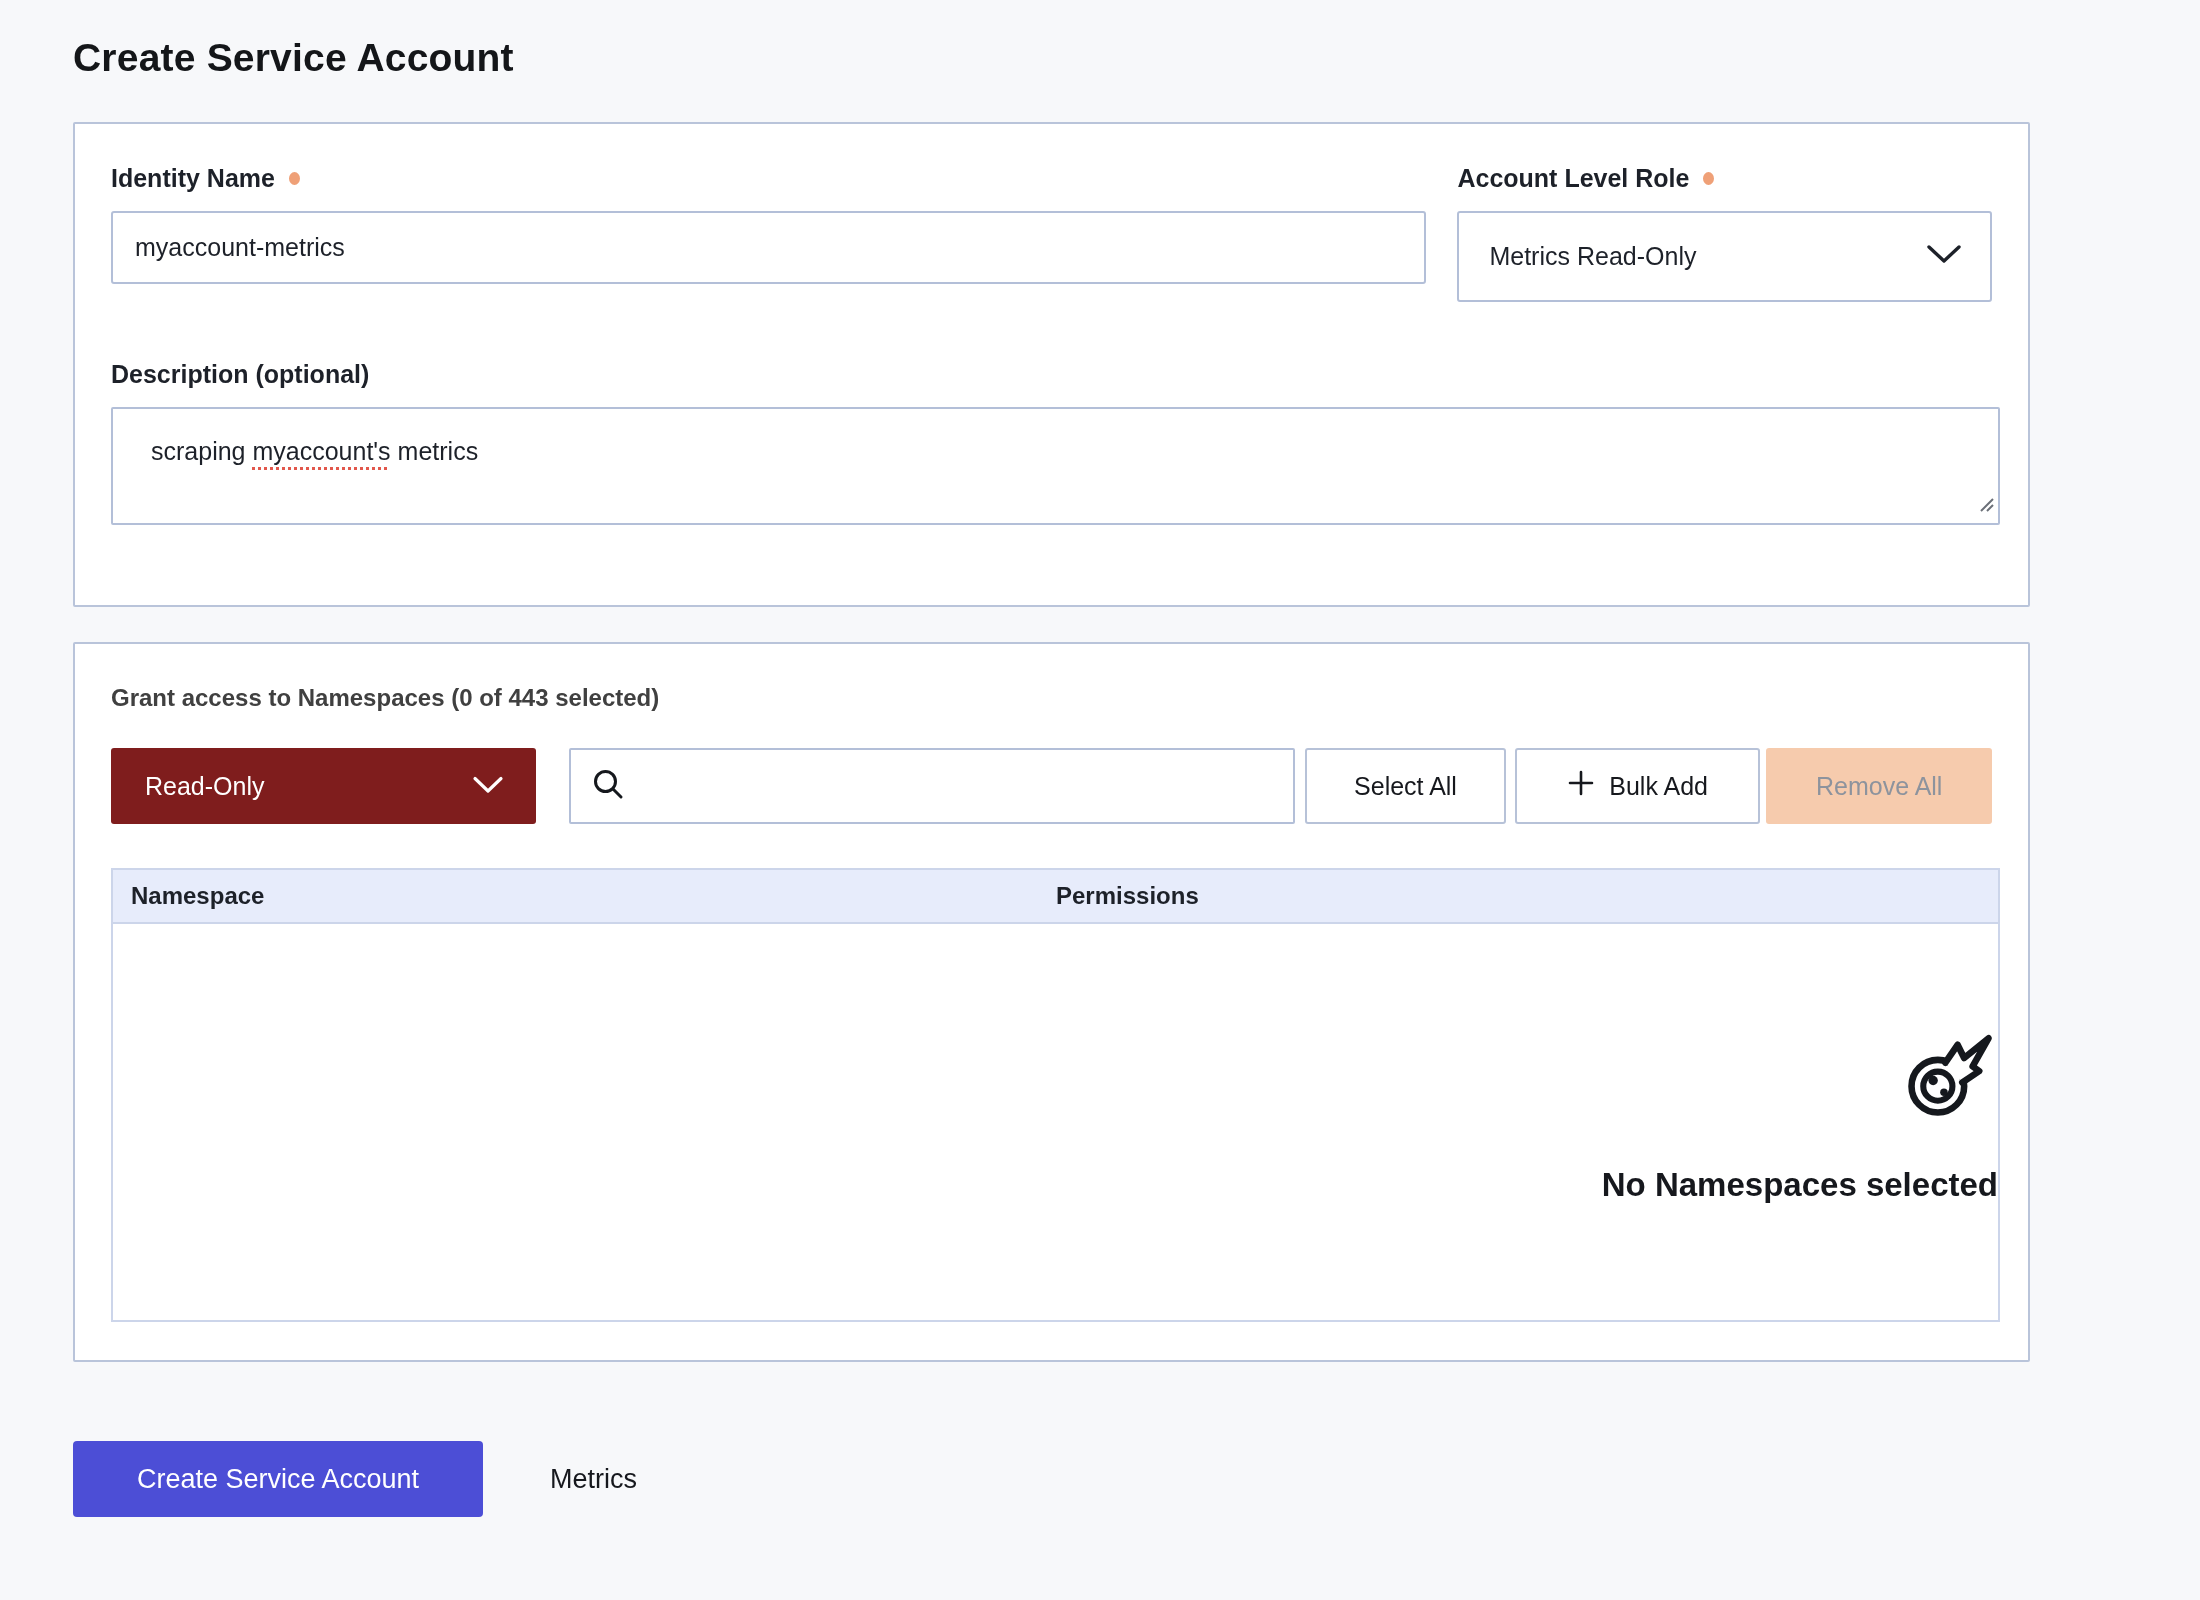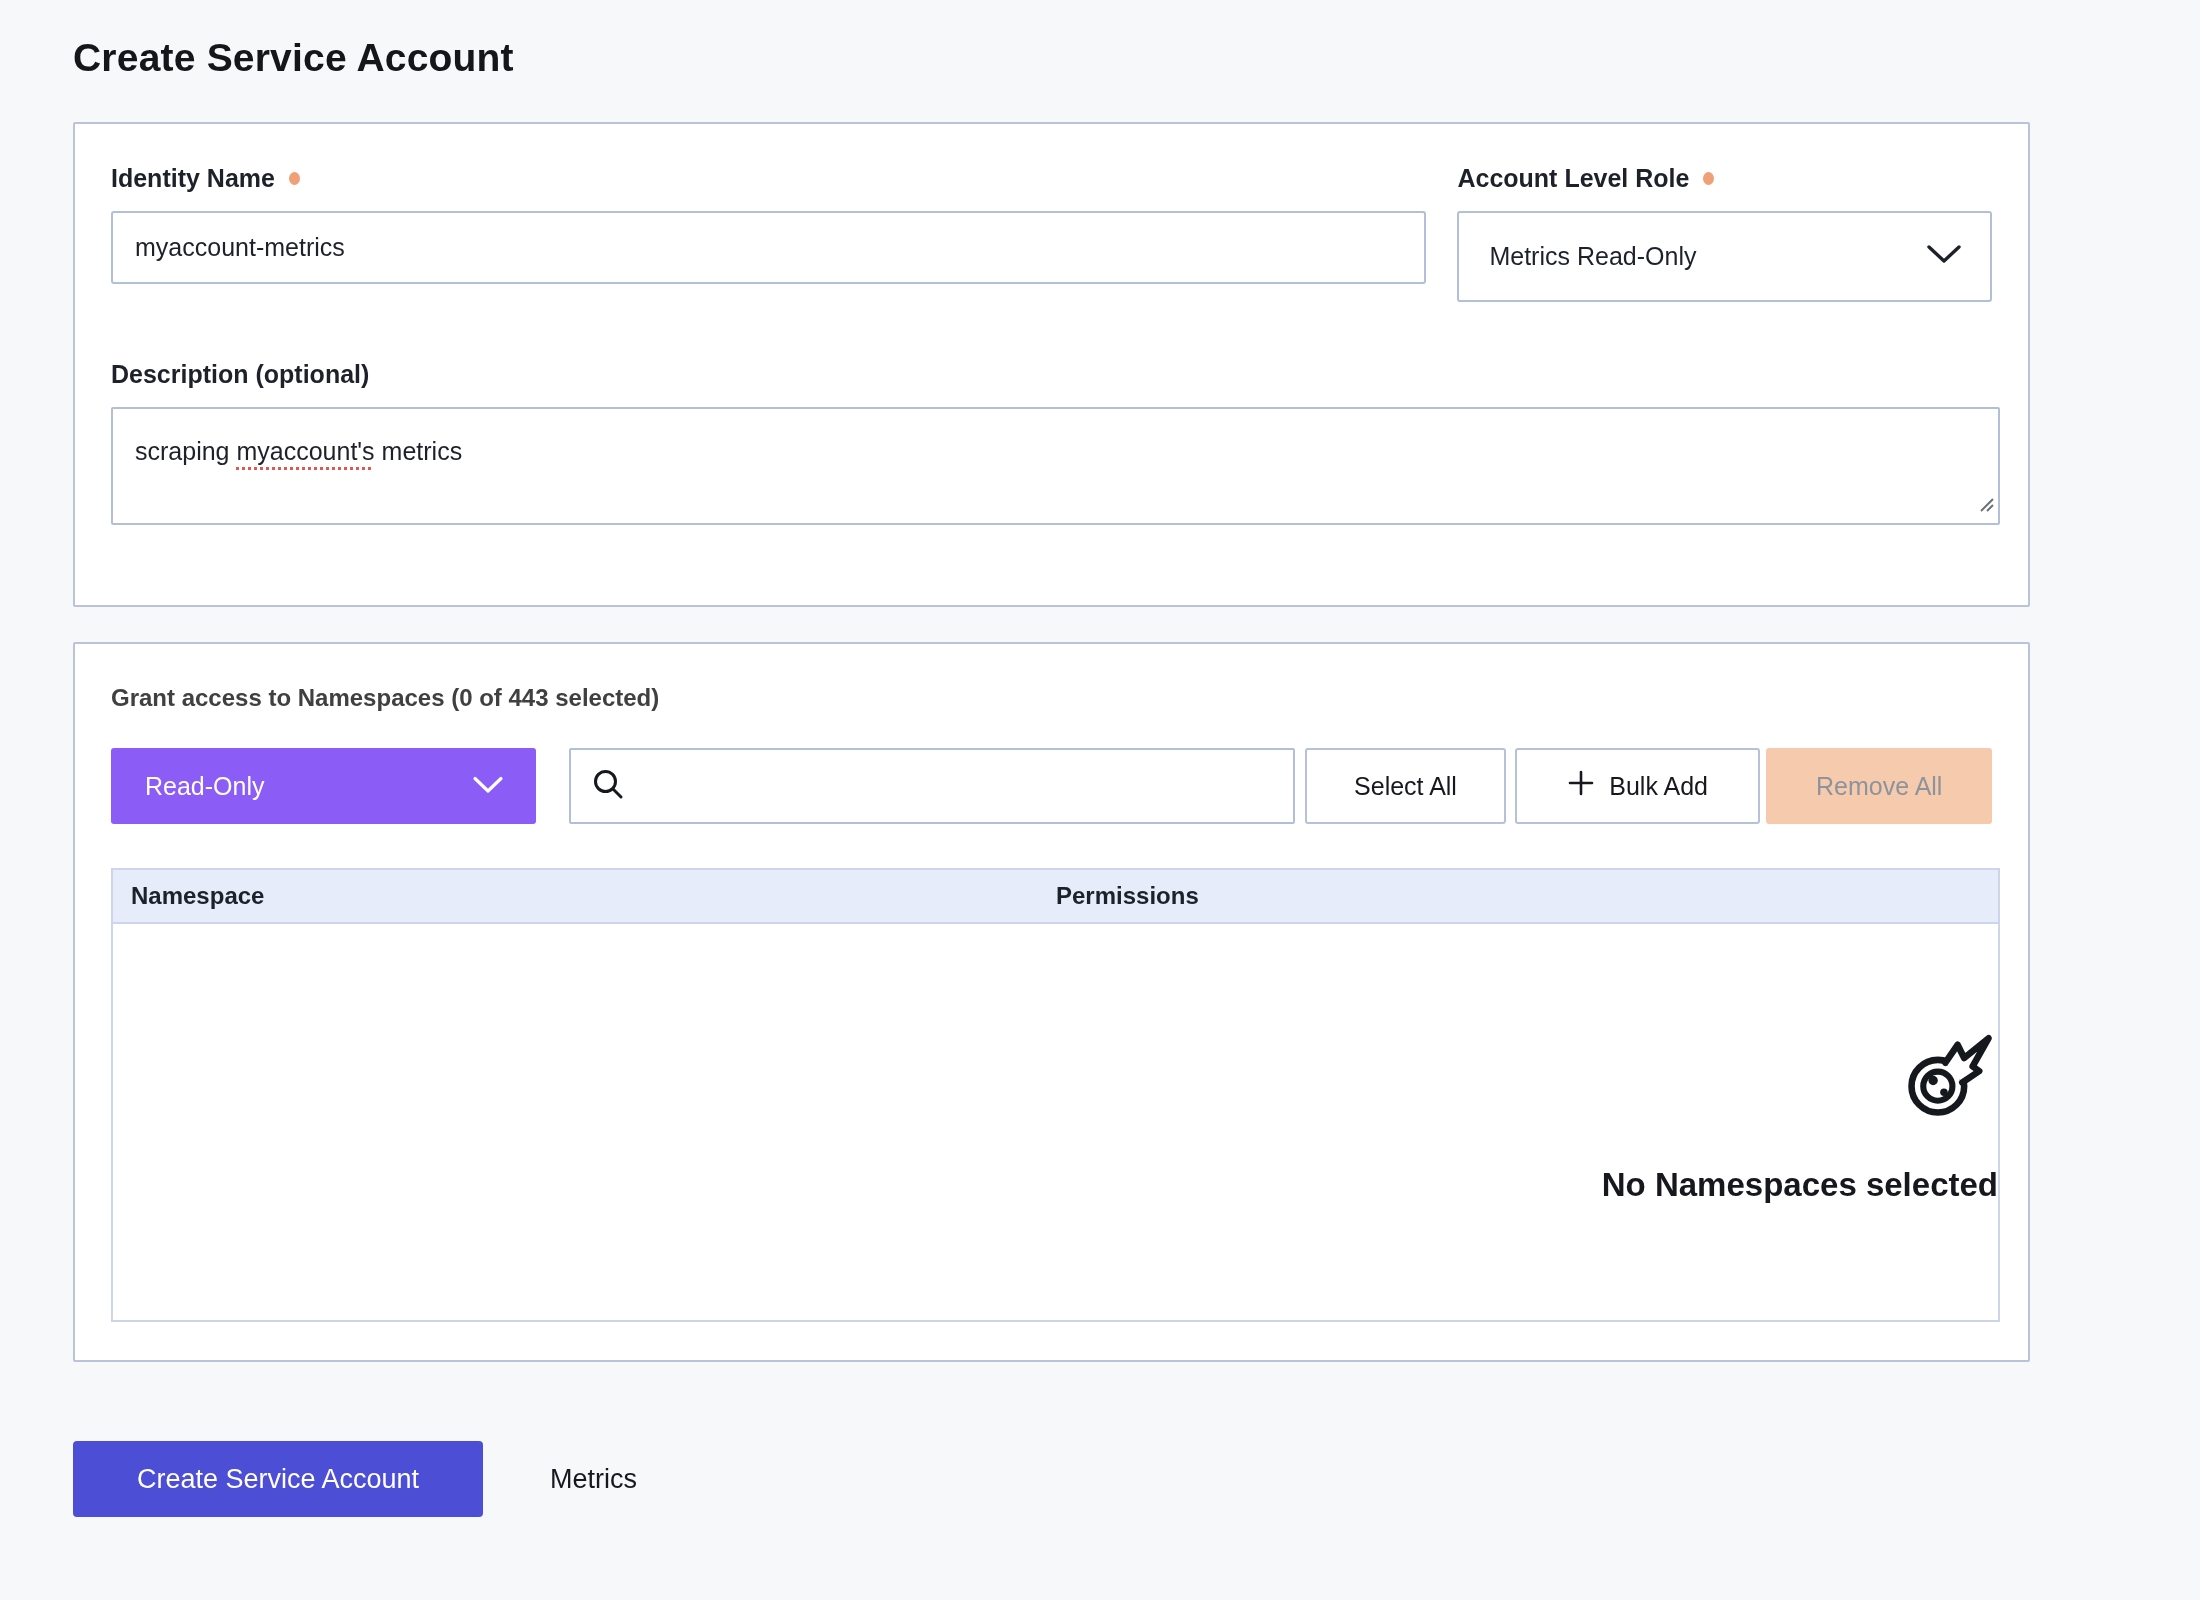--- a/index.html
+++ b/index.html
@@ -80,21 +80,21 @@
   .desc-block { margin-top: 58px; }
   .textarea {
     position: relative;
     width: 1889px;
     height: 118px;
     border: 2px solid #b3bfd8;
     border-radius: 2px;
     background: #fff;
     font-size: 25px;
     color: #1d2129;
-    padding: 26px 22px;
+    padding: 26px 38px;
     line-height: 1.3;
   }
   .misspell {
     text-decoration: underline;
     text-decoration-style: dotted;
     text-decoration-color: #e2574c;
     text-decoration-thickness: 3px;
     text-underline-offset: 7px;
   }
   .resize-handle { position: absolute; right: 3px; bottom: 3px; }
@@ -112,21 +112,21 @@
     display: flex;
     align-items: center;
     justify-content: center;
     font-size: 25px;
     border-radius: 3px;
     cursor: pointer;
     user-select: none;
   }
   .btn-role {
     width: 426px;
-    background: #8b5cf6;
+    background: #7f1d1d;
     color: #ffffff;
     justify-content: space-between;
     padding: 0 32px 0 34px;
   }
   .search-wrap {
     margin-left: 33px;
     width: 727px;
     height: 76px;
     border: 2px solid #b3bfd8;
     border-radius: 2px;

